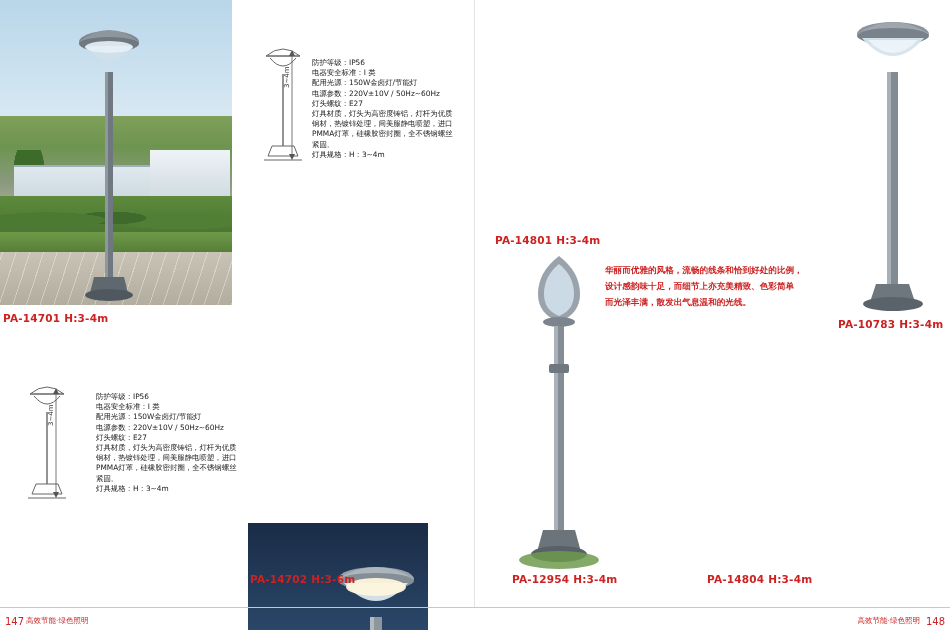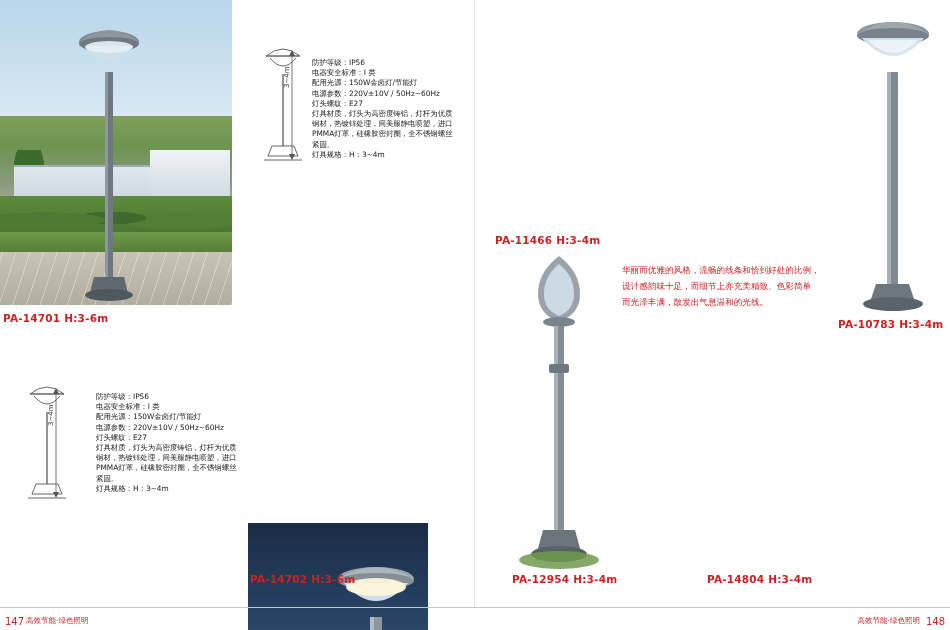--- a/index.html
+++ b/index.html
@@ -120,21 +120,21 @@
       <path d="M9 30 Q39 6 69 30 Z" fill="#8d959d"></path>
       <ellipse cx="39" cy="32" rx="30" ry="7" fill="#6f7880"></ellipse>
       <path d="M15 34 Q39 64 63 34 Z" fill="#cfe0ea" opacity=".92"></path>
       <ellipse cx="39" cy="35" rx="24" ry="6" fill="#e7f1f7" opacity=".9"></ellipse>
       <rect x="35" y="60" width="8" height="205" fill="#6f7880"></rect>
       <rect x="35" y="60" width="3" height="205" fill="#8f979f"></rect>
       <path d="M24 265 L54 265 L58 281 L20 281 Z" fill="#5f686f"></path>
       <ellipse cx="39" cy="283" rx="24" ry="6" fill="#4f585f"></ellipse>
     </svg>
   </div>
-  <div class="cap abs" style="left:3px;top:312px;">PA-14701 H:3-6m</div>
+  <div class="cap abs" style="left:3px;top:312px;">PA-14701 H:3-4m</div>
 
   <svg class="lampsvg abs" style="left:258px;top:34px;" width="50" height="130" viewBox="0 0 50 130">
     <path d="M8 22 Q25 8 42 22 Z" fill="none" stroke="#666" stroke-width="1"></path>
     <line x1="8" y1="22" x2="42" y2="22" stroke="#666" stroke-width="1"></line>
     <path d="M12 24 Q25 40 38 24" fill="none" stroke="#666" stroke-width="1"></path>
     <line x1="25" y1="40" x2="25" y2="112" stroke="#666" stroke-width="1.4"></line>
     <path d="M14 112 L36 112 L40 122 L10 122 Z" fill="none" stroke="#666" stroke-width="1"></path>
     <line x1="6" y1="126" x2="44" y2="126" stroke="#666" stroke-width="1"></line>
   </svg>
   <svg class="abs" style="left:285px;top:50px;" width="14" height="110" viewBox="0 0 14 110">
@@ -189,36 +189,36 @@
       <path d="M18 36 Q50 72 82 36 Z" fill="#dbe7ef" opacity=".95"></path>
       <ellipse cx="50" cy="40" rx="30" ry="9" fill="#fdf6dc" opacity=".95"></ellipse>
       <rect x="44" y="70" width="12" height="228" fill="#8d959d"></rect>
       <rect x="44" y="70" width="4" height="228" fill="#b2b9c0"></rect>
       <path d="M32 298 L68 298 L74 316 L26 316 Z" fill="#767e85"></path>
       <ellipse cx="50" cy="318" rx="30" ry="7" fill="#5d666d"></ellipse>
     </svg>
   </div>
   <div class="cap abs" style="left:250px;top:573px;">PA-14702 H:3-6m</div>
 
-  <div class="cap abs" style="left:495px;top:234px;">PA-11466 H:3-4m</div>
+  <div class="cap abs" style="left:495px;top:234px;">PA-14801 H:3-4m</div>
 
   <svg class="lampsvg abs" style="left:845px;top:4px;" width="96" height="310" viewBox="0 0 96 310">
     <ellipse cx="48" cy="30" rx="36" ry="12" fill="#8b949c"></ellipse>
     <path d="M12 30 Q48 6 84 30 Z" fill="#9ea6ae"></path>
     <ellipse cx="48" cy="32" rx="36" ry="8" fill="#79828a"></ellipse>
     <path d="M17 34 Q48 70 79 34 Z" fill="#d6e4ee" opacity=".95"></path>
     <path d="M23 36 Q48 62 73 36 Z" fill="#eef5fa" opacity=".9"></path>
     <rect x="42" y="68" width="11" height="212" fill="#828b93"></rect>
     <rect x="42" y="68" width="4" height="212" fill="#a9b1b8"></rect>
     <path d="M31 280 L64 280 L70 298 L25 298 Z" fill="#6e777e"></path>
     <ellipse cx="48" cy="300" rx="30" ry="7" fill="#5a636a"></ellipse>
   </svg>
   <div class="cap abs" style="left:838px;top:318px;">PA-10783 H:3-4m</div>
 
-  <div class="note abs" style="left:622px;top:262px;width:200px;">华丽而优雅的风格，流畅的线条和恰到好处的比例，
+  <div class="note abs" style="left:605px;top:262px;width:200px;font-weight:bold;">华丽而优雅的风格，流畅的线条和恰到好处的比例，
 设计感韵味十足，而细节上亦充美精致、色彩简单
 而光泽丰满，散发出气息温和的光线。</div>
 
   <svg class="lampsvg abs" style="left:518px;top:252px;" width="82" height="318" viewBox="0 0 82 318">
     <path d="M41 4 Q62 20 62 42 Q62 62 41 70 Q20 62 20 42 Q20 20 41 4 Z" fill="#9aa3ab"></path>
     <path d="M41 12 Q56 24 56 42 Q56 58 41 64 Q26 58 26 42 Q26 24 41 12 Z" fill="#cfdde8" opacity=".95"></path>
     <ellipse cx="41" cy="70" rx="16" ry="5" fill="#7c858d"></ellipse>
     <rect x="36" y="74" width="10" height="204" fill="#848d95"></rect>
     <rect x="36" y="74" width="4" height="204" fill="#aab2b9"></rect>
     <rect x="31" y="112" width="20" height="9" rx="2" fill="#6f787f"></rect>

